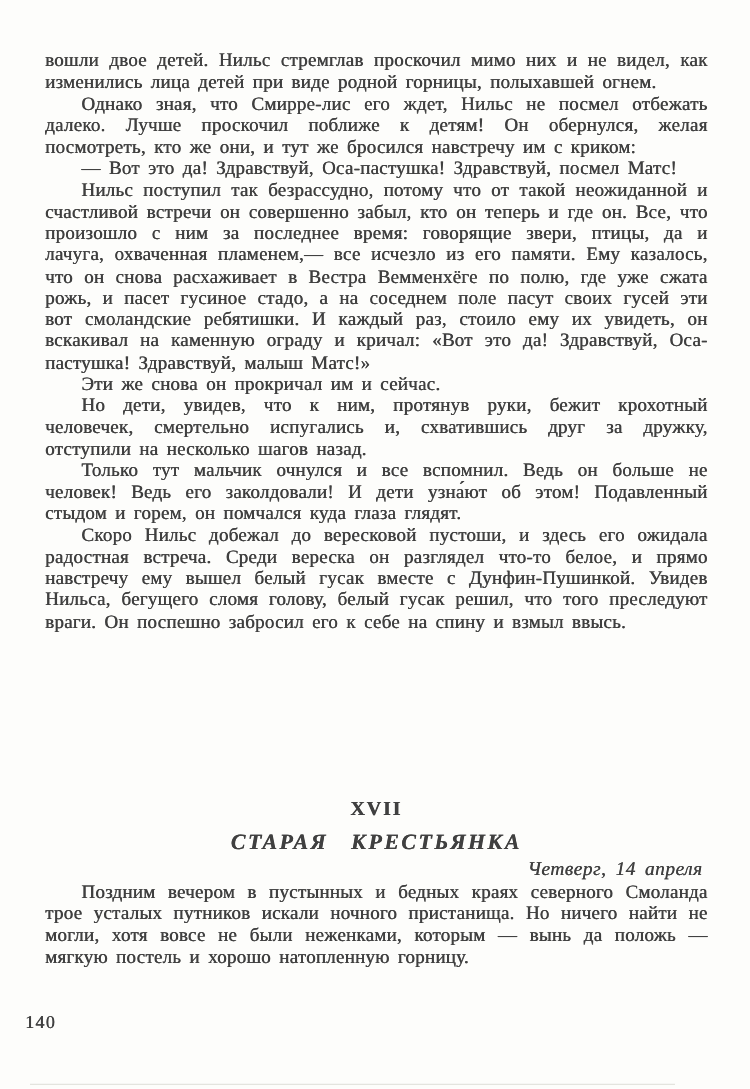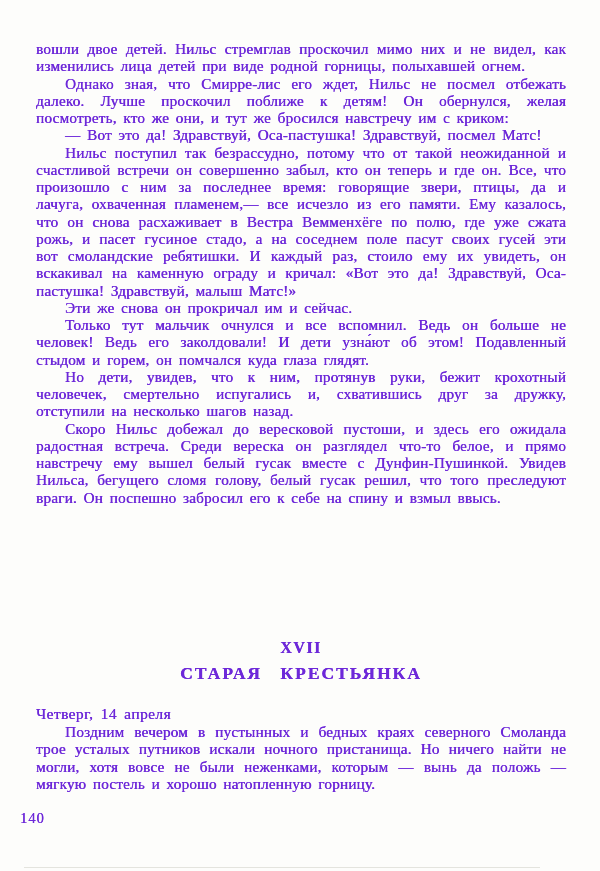--- a/index.html
+++ b/index.html
@@ -7,21 +7,21 @@
     padding: 0;
     background: #ffffff;
   }
   .page {
     position: relative;
     width: 600px;
     height: 871px;
     background: #fdfdfb;
     overflow: hidden;
     font-family: "Liberation Serif", "DejaVu Serif", serif;
-    color: #6d28d9;
+    color: #404040;
   }
   
   .body-text {
     position: absolute;
     top: 40px;
     left: 36px;
     width: 530px;
   }
   p.bp {
     margin: 0;
@@ -54,25 +54,28 @@
   }
   .chapter-title {
     text-align: center;
     font-weight: bold;
     font-size: 17.5px;
     line-height: 20px;
     letter-spacing: 2px;
     word-spacing: 12px;
     margin-top: 5px;
     text-shadow: 0.3px 0 0 currentColor;
+    font-style: italic;
   }
   .dateline {
+    text-align: right;
+    font-style: italic;
     font-size: 15.5px;
     line-height: 18px;
-    margin-top: 22px;
+    margin-top: 4px;
     padding-right: 4px;
     letter-spacing: 0.4px;
     word-spacing: 3px;
     text-shadow: 0.25px 0 0 currentColor;
   }
   .chapter-section p.bp {
   }
   .page-number {
     position: absolute;
     left: 20px;
@@ -95,22 +98,22 @@
 <body>
 
 <div class="page">
 
   <div class="body-text">
     <p class="bp continuation">вошли двое детей. Нильс стремглав проскочил мимо них и не видел, как изменились лица детей при виде родной горницы, полыхавшей огнем.</p>
     <p class="bp">Однако зная, что Смирре-лис его ждет, Нильс не посмел отбежать далеко. Лучше проскочил поближе к детям! Он обернулся, желая посмотреть, кто же они, и тут же бросился навстречу им с криком:</p>
     <p class="bp">— Вот это да! Здравствуй, Оса-пастушка! Здравствуй, посмел Матс!</p>
     <p class="bp">Нильс поступил так безрассудно, потому что от такой неожиданной и счастливой встречи он совершенно забыл, кто он теперь и где он. Все, что произошло с ним за последнее время: говорящие звери, птицы, да и лачуга, охваченная пламенем,— все исчезло из его памяти. Ему казалось, что он снова расхаживает в Вестра Вемменхёге по полю, где уже сжата рожь, и пасет гусиное стадо, а на соседнем поле пасут своих гусей эти вот смоландские ребятишки. И каждый раз, стоило ему их увидеть, он вскакивал на каменную ограду и кричал: «Вот это да! Здравствуй, Оса-пастушка! Здравствуй, малыш Матс!»</p>
     <p class="bp">Эти же снова он прокричал им и сейчас.</p>
+    <p class="bp">Но дети, увидев, что к ним, протянув руки, бежит крохотный человечек, смертельно испугались и, схватившись друг за дружку, отступили на несколько шагов назад.</p>
     <p class="bp">Только тут мальчик очнулся и все вспомнил. Ведь он больше не человек! Ведь его заколдовали! И дети узна́ют об этом! Подавленный стыдом и горем, он помчался куда глаза глядят.</p>
-    <p class="bp">Но дети, увидев, что к ним, протянув руки, бежит крохотный человечек, смертельно испугались и, схватившись друг за дружку, отступили на несколько шагов назад.</p>
     <p class="bp">Скоро Нильс добежал до вересковой пустоши, и здесь его ожидала радостная встреча. Среди вереска он разглядел что-то белое, и прямо навстречу ему вышел белый гусак вместе с Дунфин-Пушинкой. Увидев Нильса, бегущего сломя голову, белый гусак решил, что того преследуют враги. Он поспешно забросил его к себе на спину и взмыл ввысь.</p>
   </div>
 
   <div class="chapter-section">
     <div class="chapter-number">XVII</div>
     <div class="chapter-title">СТАРАЯ КРЕСТЬЯНКА</div>
     <div class="dateline">Четверг, 14 апреля</div>
     <p class="bp">Поздним вечером в пустынных и бедных краях северного Смоланда трое усталых путников искали ночного пристанища. Но ничего найти не могли, хотя вовсе не были неженками, которым — вынь да положь — мягкую постель и хорошо натопленную горницу.</p>
   </div>
 

